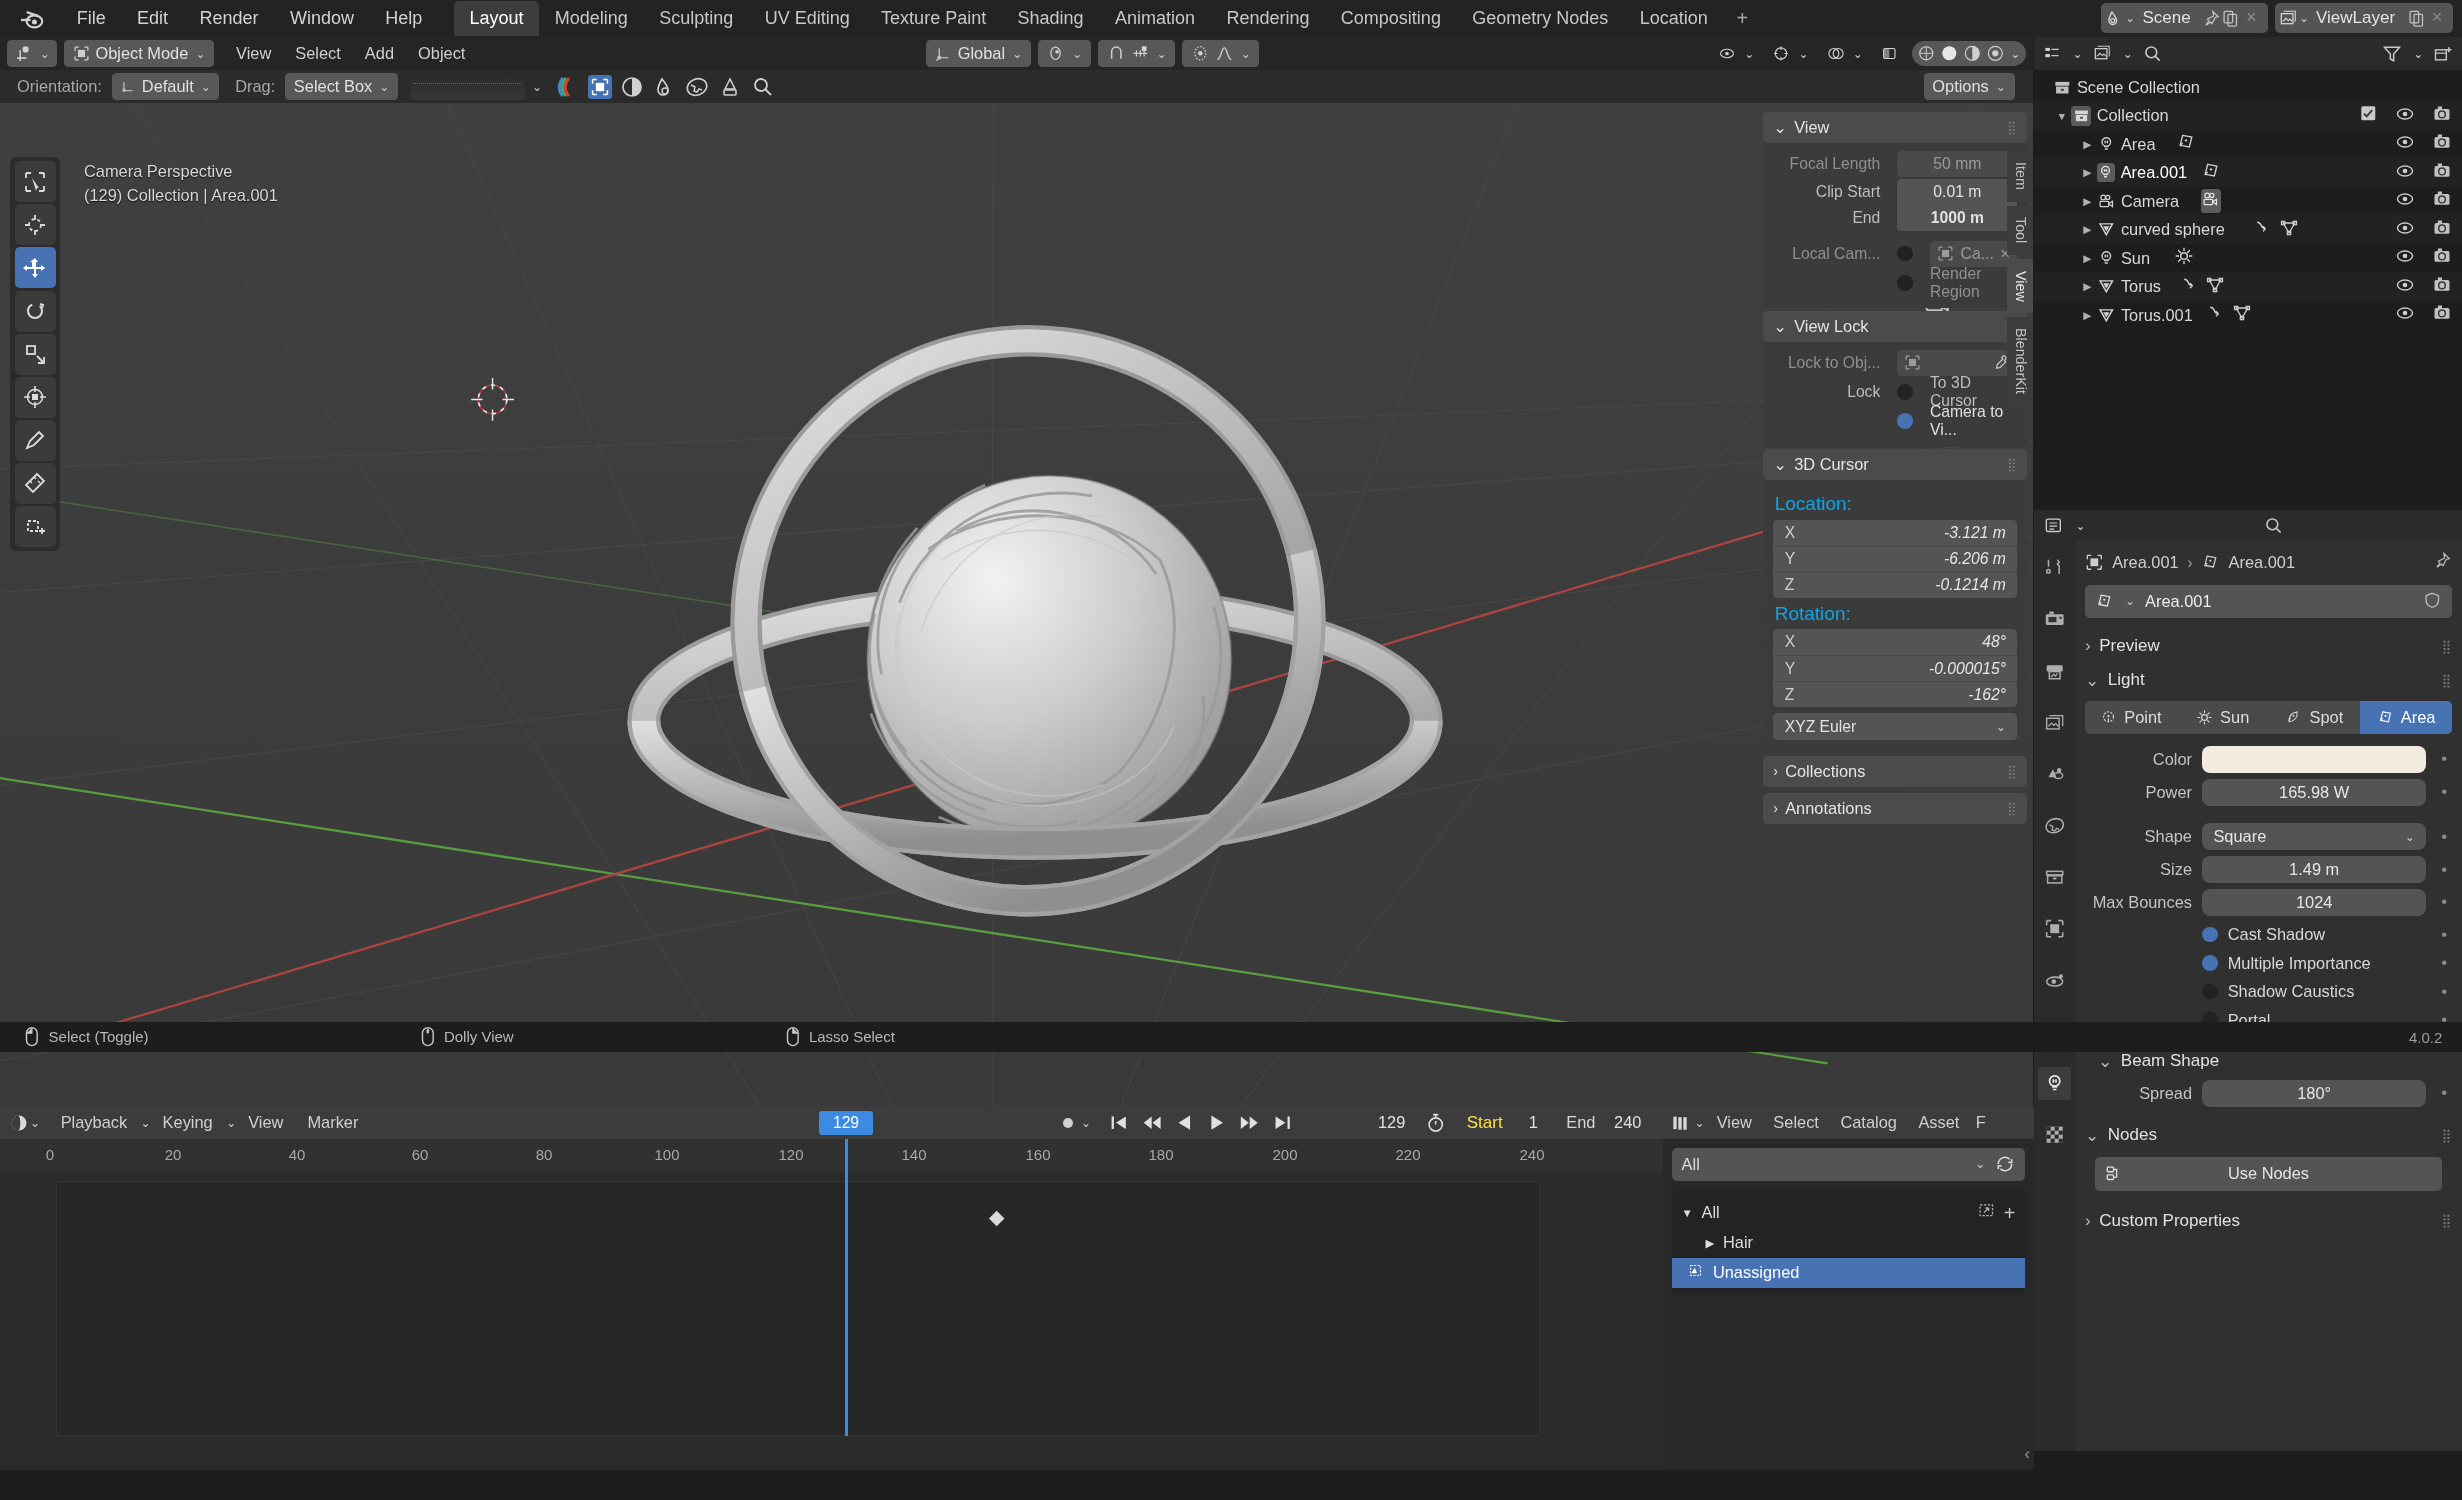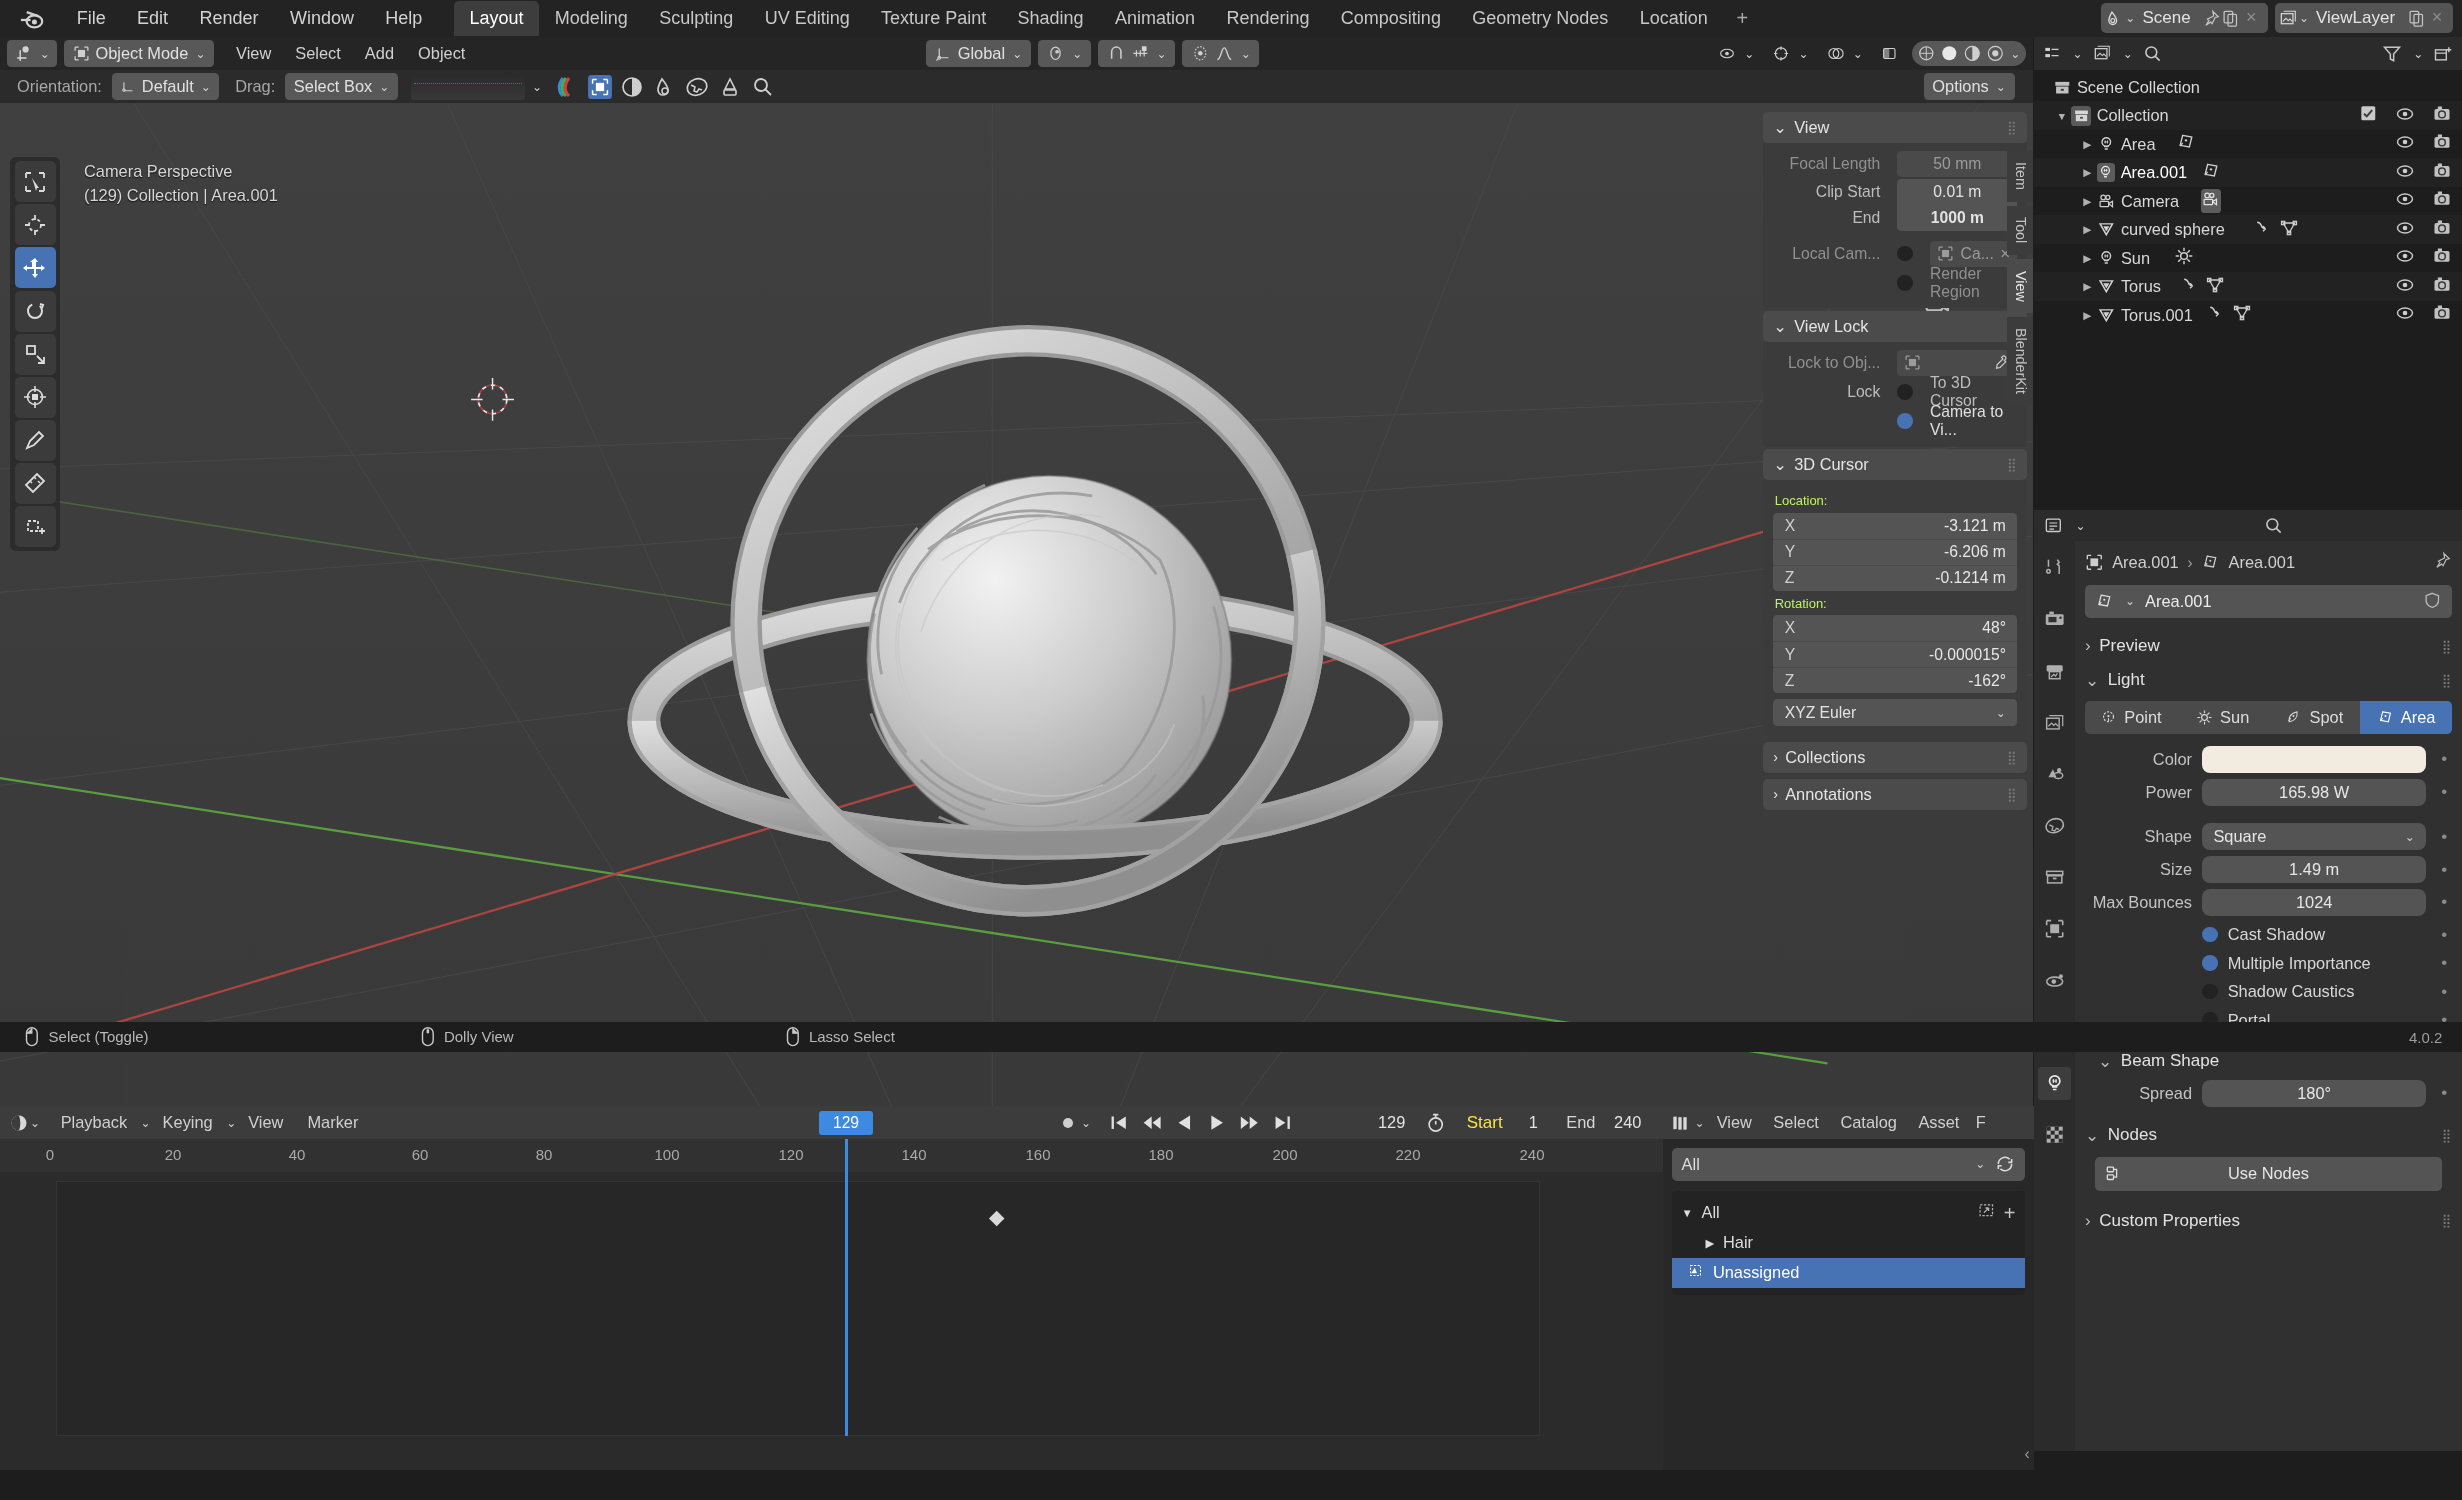--- a/index.html
+++ b/index.html
@@ -96,22 +96,22 @@
   .np-rlabel.dim { color:#909090; }
   .np-field {
     flex:1; height:26px; background:#545454; border-radius:4.3px; display:flex; align-items:center;
     justify-content:center; color:#e2e2e2; font-size:15.7px; position:relative;
   }
   .np-field.dimbg { background:#4a4a4a; color:#9b9b9b;}
   .np-field.grp-top { border-radius:4.3px 4.3px 0 0; }
   .np-field.grp-bot { border-radius:0 0 4.3px 4.3px;font-weight:bold; }
   .np-vecrow { display:flex; align-items:center; height:26px; background:#545454; padding:0 11.4px; }
   .np-vecrow .k { flex:0 0 28.5px; color:#d0d0d0; font-size:15.7px; }
-  .np-vecrow .v { flex:1; text-align:right; color:#e6e6e6; font-size:15.7px; }
-  .np-subtitle { color:#bef264; font-size:13px; margin:5.7px 0 4.3px 1.4px;}
+  .np-vecrow .v { flex:1; text-align:right; color:#e6e6e6; font-size:15.7px;font-style:italic; }
+  .np-subtitle { color:#0ea5e9; font-size:19px; margin:5.7px 0 4.3px 1.4px;}
   .radio { width:15.7px; height:15.7px; border-radius:50%; background:#222; flex:0 0 15.7px;}
   .radio.on { background:#4772b3; }
   .dots { margin-left:auto; color:#7b7b7b; font-size:13px; letter-spacing:0.7px;}
   .np-collapsed {
     background:#4b4b4b; border-radius:5px; height:31px; display:flex; align-items:center;
     padding:0 10px; color:#e4e4e4; font-size:16.4px; gap:7.1px; margin-top:5.7px;
   }
 
   
   .vtabs { position:absolute; right:0px; top:114px; width:26px; z-index:16; display:flex; flex-direction:column; gap:4.3px;}

